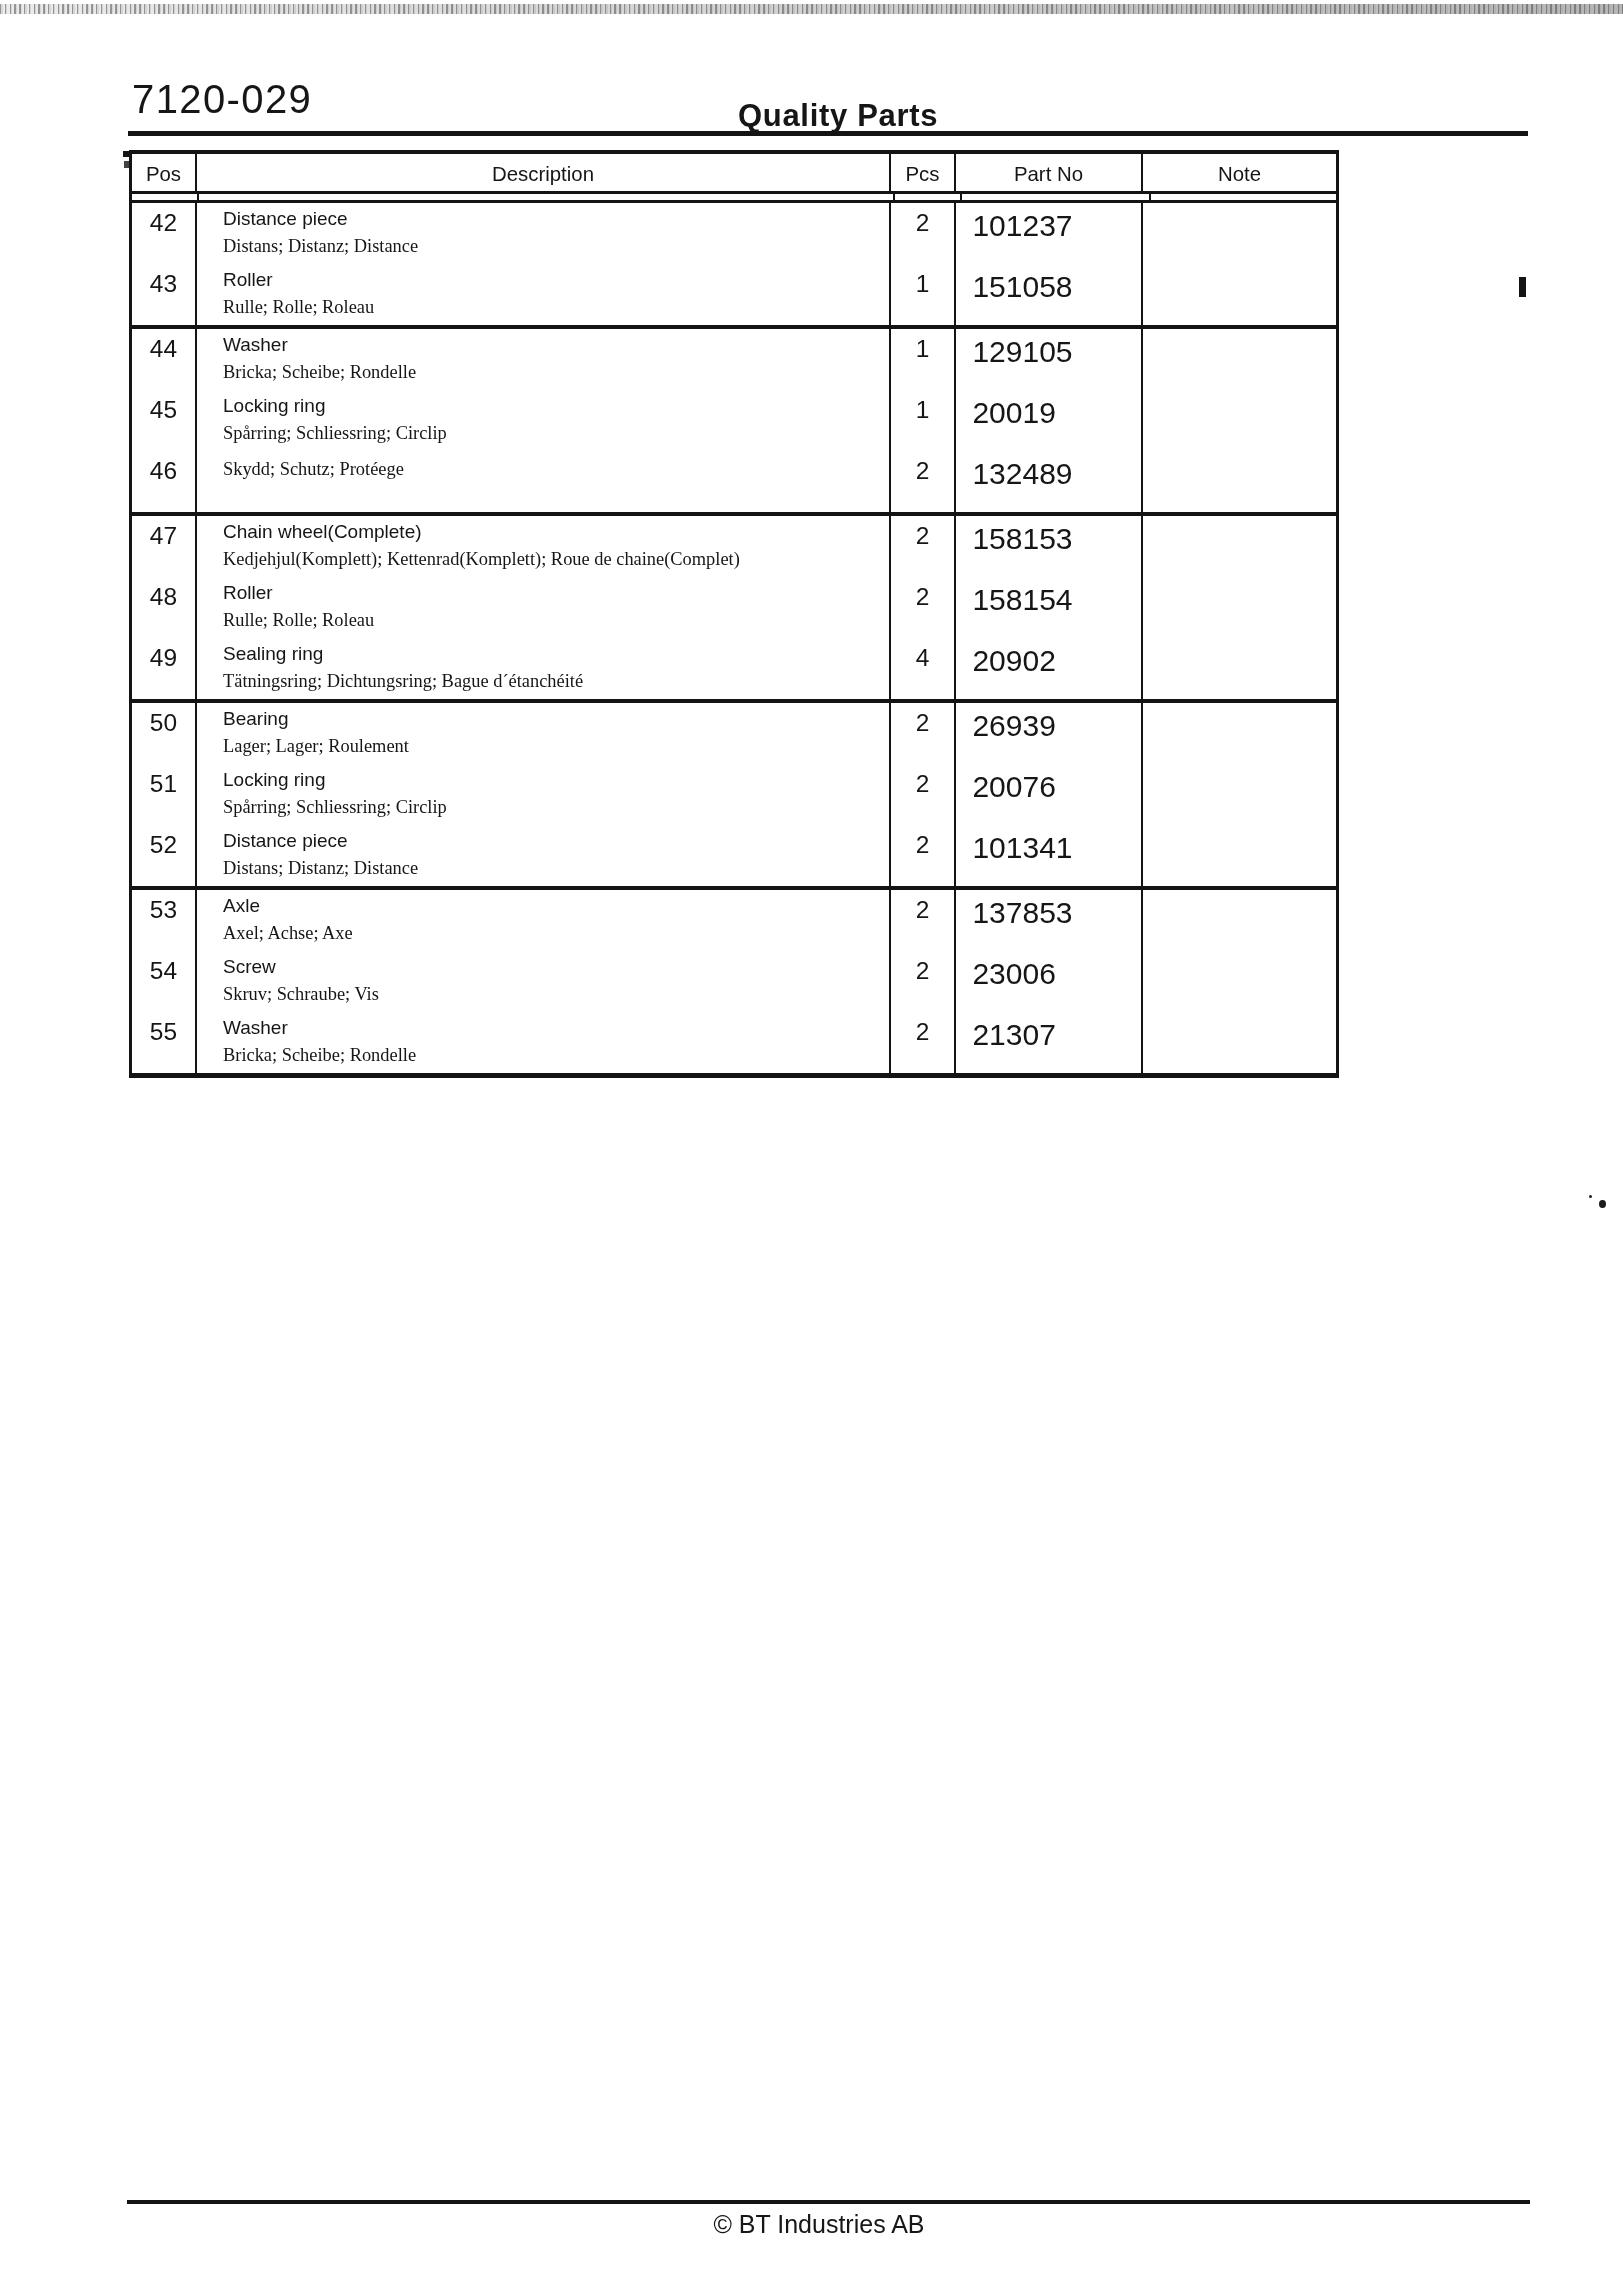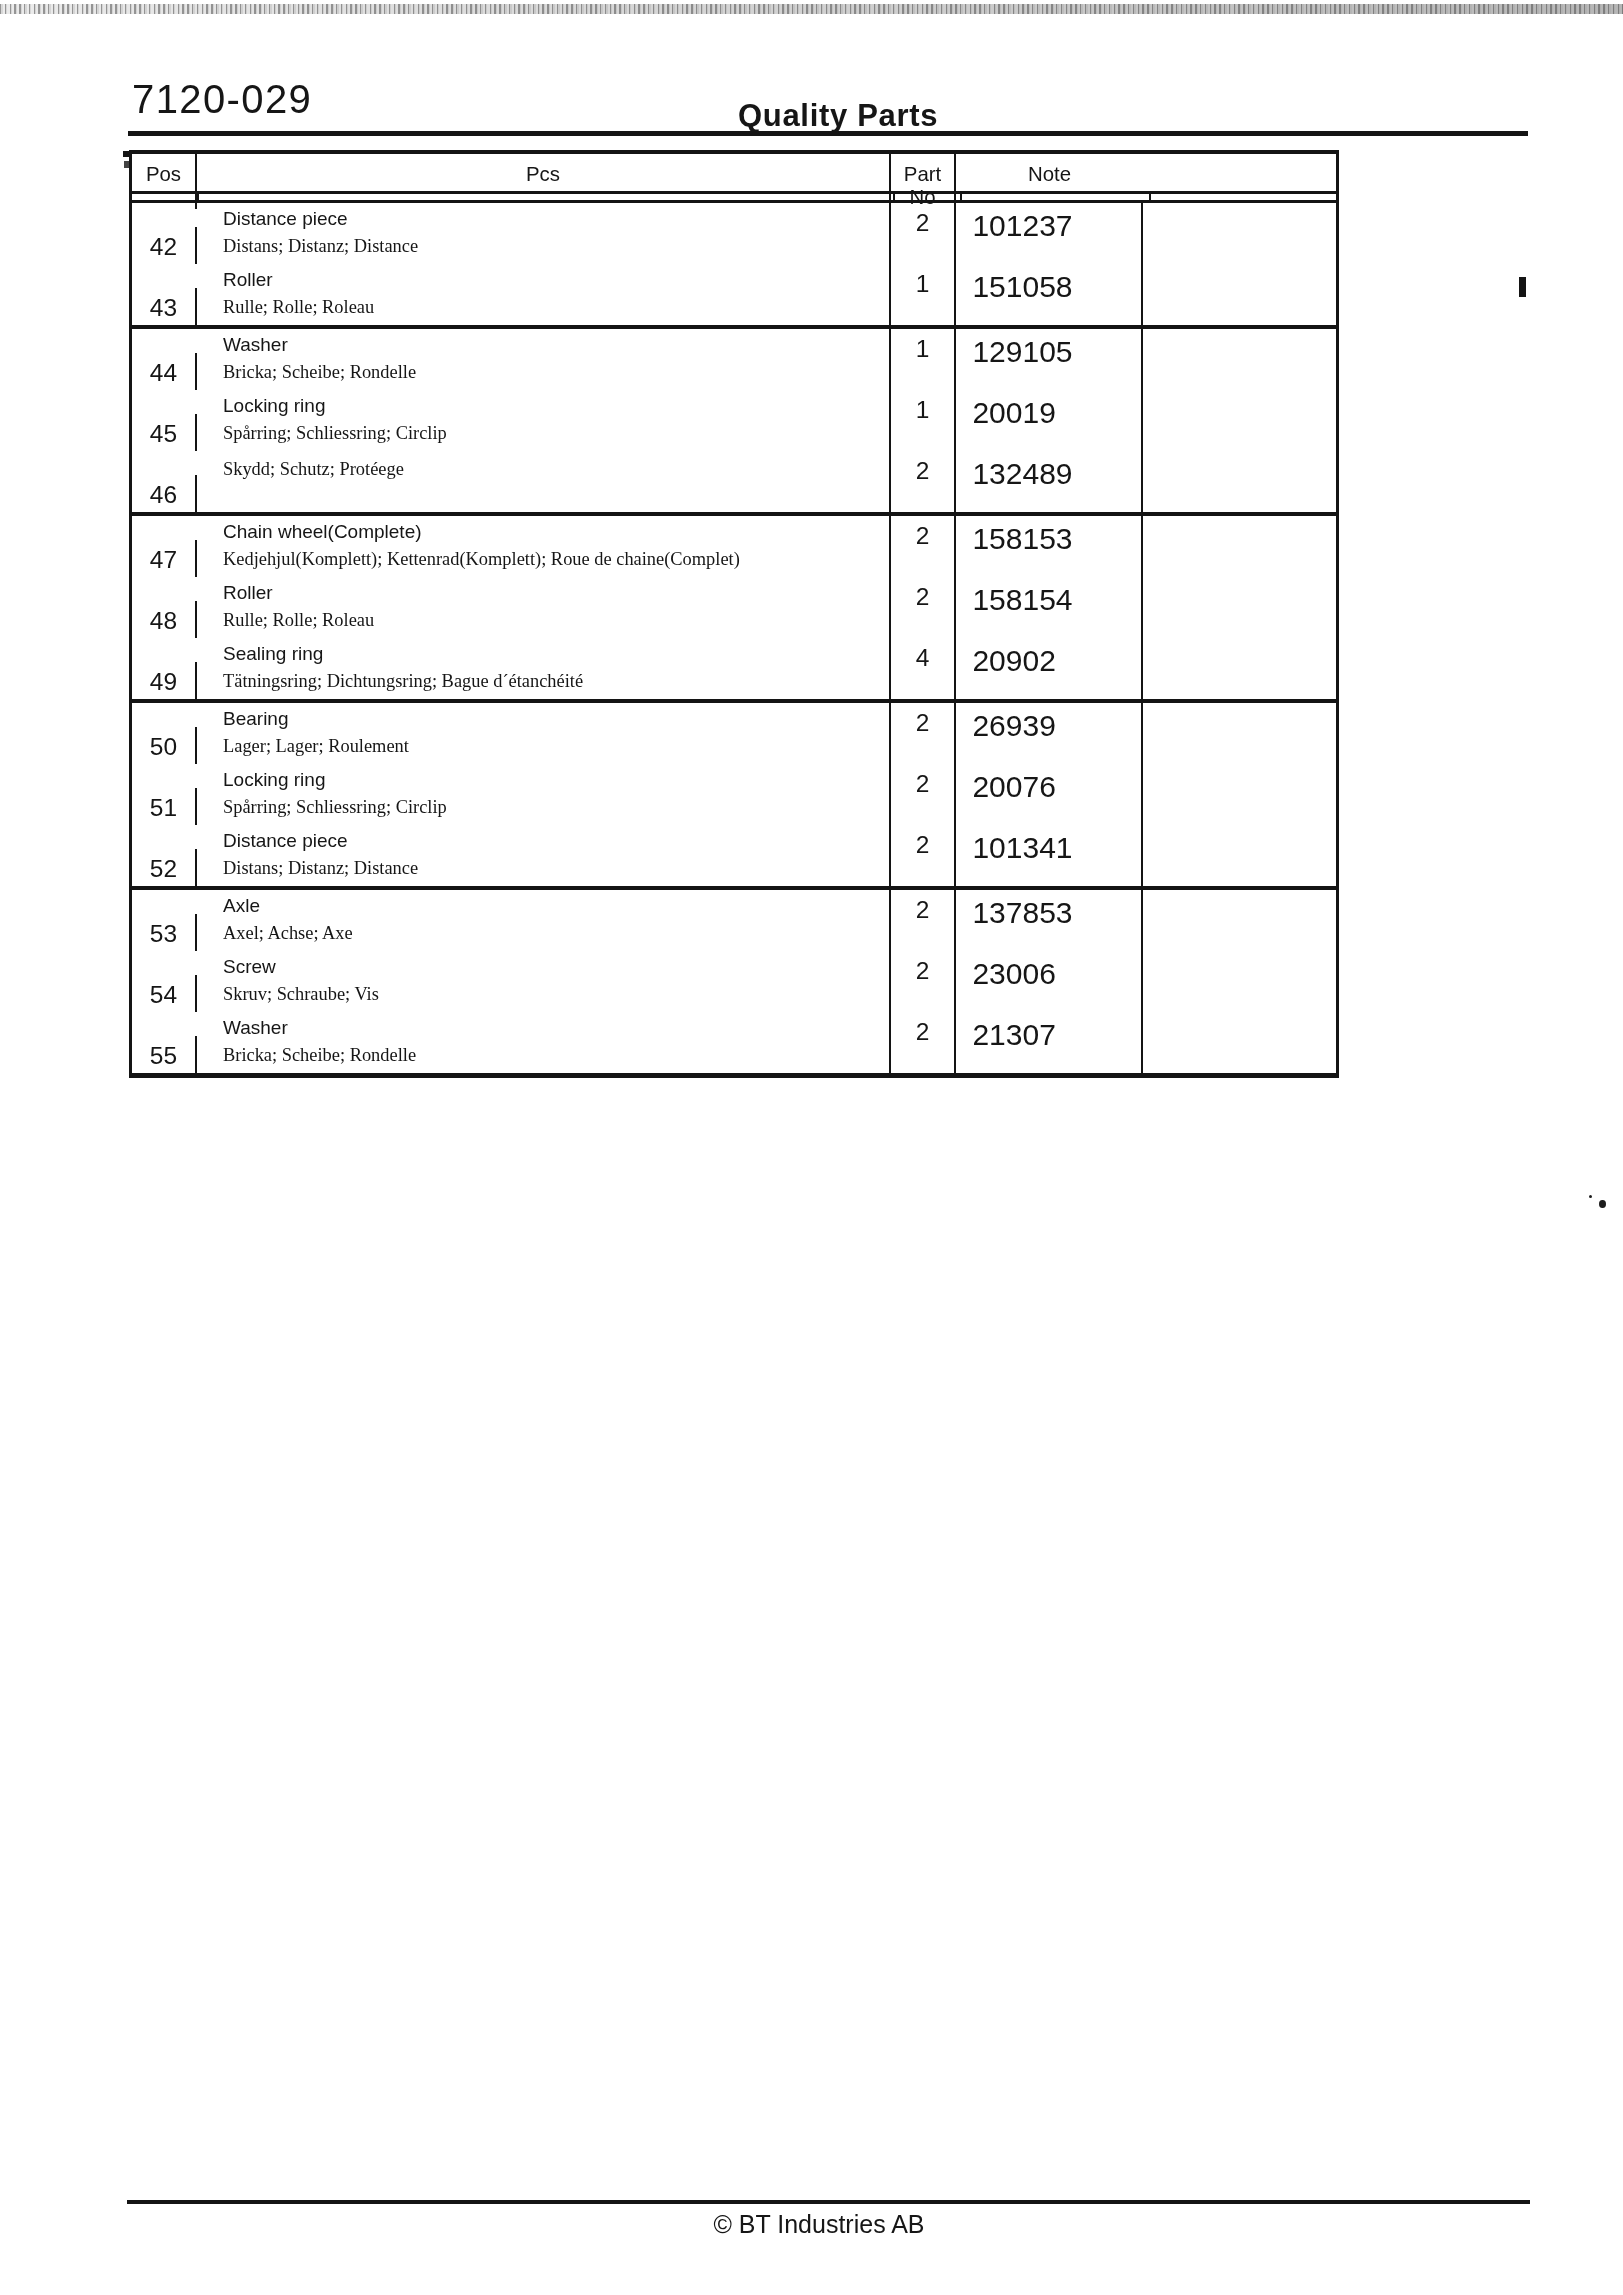--- a/index.html
+++ b/index.html
@@ -52,21 +52,21 @@
     font-size:20.4px; text-align:center; padding-top:8.9px;
     border-right:2.7px solid #141414;
   }
   .thead .hc:last-child { border-right:none; }
 
   .trow { height:61px; }
   .trow.group-end { border-bottom:4.1px solid #141414; }
   .trow .c { border-right:2.7px solid #141414; box-sizing:border-box; }
   .trow .c:last-child { border-right:none; }
 
-  .pos-cell  { text-align:center; font-size:24.5px; padding-top:6.1px;margin-top:24px; }
+  .pos-cell  { text-align:center; font-size:24.5px; padding-top:6.1px; }
   .desc-cell { padding-left:26px; }
   .desc-main { font-size:19px; margin-top:6.1px; line-height:1; }
   .desc-sub  { font-size:18.4px; margin-top:8.9px; line-height:1;font-family:Liberation Serif, serif; }
   .pcs-cell  { text-align:center; font-size:24.5px; padding-top:6.1px; }
   .partno-cell { padding-left:16.4px; font-size:30px; padding-top:6.1px; }
   .note-cell { font-size:20.4px; }
 
   
   .footer-rule {
     position:absolute; left:127px; top:2200px; width:1403px; height:4.1px;
@@ -91,20 +91,21 @@
   <div class="dot" style="left:1599px; top:1200px; width:6.8px; height:8.2px;"></div>
 
   <div class="doc-number">7120-029</div>
   <div class="page-title">Quality Parts</div>
   <div class="header-rule"></div>
 
   <div class="ptable">
 
     <div class="thead">
       <div class="hc">Pos</div>
+      <div class="hc">Description</div>
       <div class="hc">Pcs</div>
       <div class="hc">Part No</div>
       <div class="hc">Note</div>
     </div>
     <div class="dblgap">
       <div style="border-right:2.7px solid #141414; width:65px;  height:100%; float:left;"></div>
       <div style="border-right:2.7px solid #141414; width:694px;height:100%; float:left;"></div>
       <div style="border-right:2.7px solid #141414; width:65px;  height:100%; float:left;"></div>
       <div style="border-right:2.7px solid #141414; width:187px; height:100%; float:left;"></div>
     </div>

